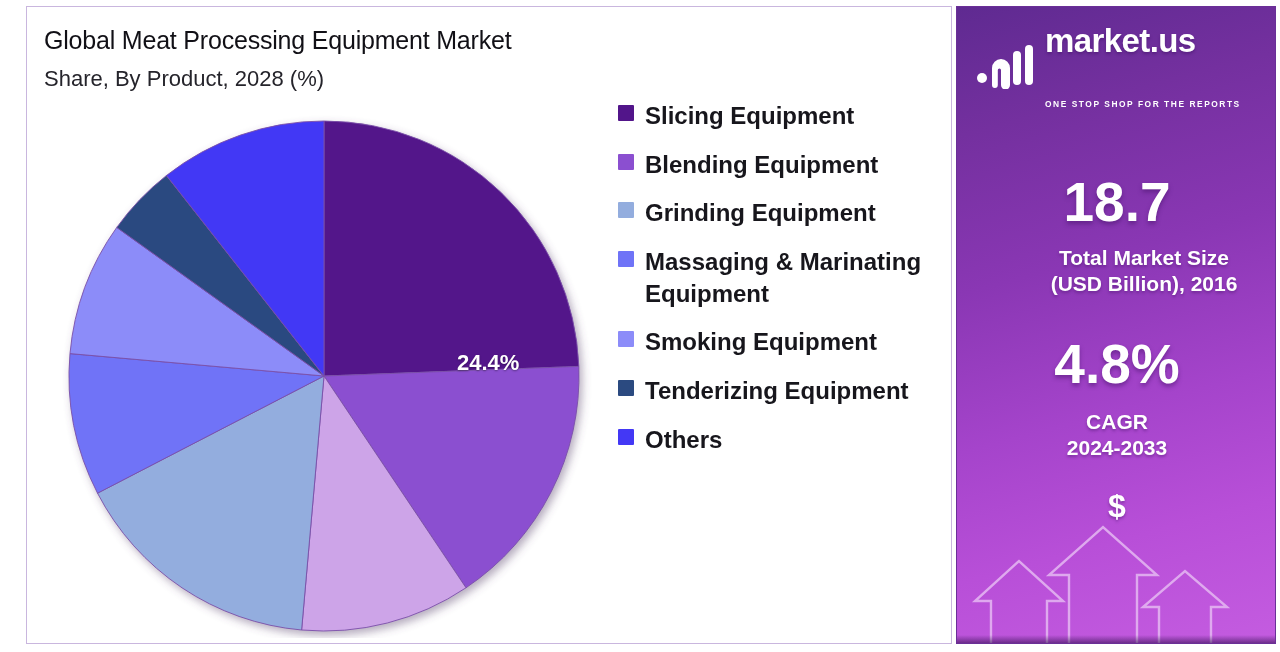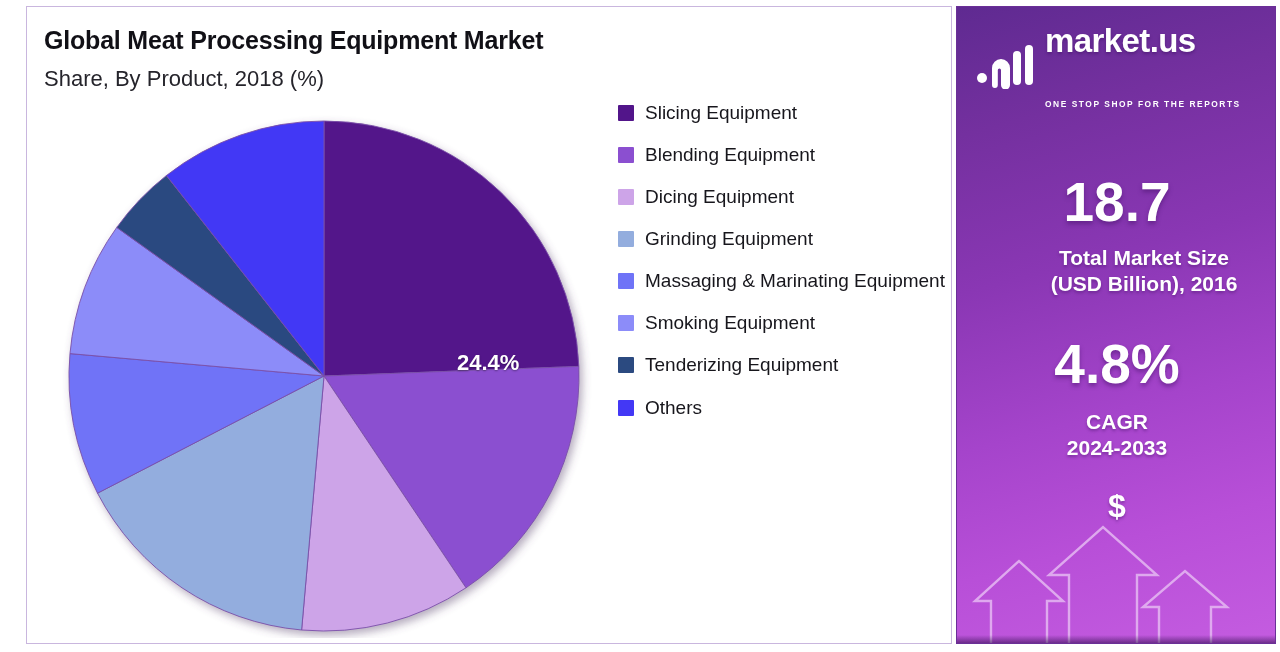--- a/index.html
+++ b/index.html
@@ -18,21 +18,21 @@
   .panel-border{
     position:absolute;left:26px;top:6px;width:926px;height:638px;
     border:1px solid #c9b6de;box-sizing:border-box;background:#ffffff;
   }
 
   
   .chart-area{position:absolute;left:26px;top:6px;width:926px;height:638px;}
 
   .title{
     position:absolute;left:18px;top:20px;
-    font-size:25px;font-weight:bold;color:#111016;
+    font-size:25px;font-weight:normal;color:#111016;
     letter-spacing:-0.2px;white-space:nowrap;
   }
   .subtitle{
     position:absolute;left:18px;top:60px;
     font-size:22px;font-weight:400;color:#25242b;
     letter-spacing:0px;white-space:nowrap;
   }
 
   
   .pie-wrap{position:absolute;left:36px;top:104px;width:542px;height:528px;}
@@ -49,22 +49,22 @@
   }
   .legend-item{
     display:flex;align-items:flex-start;
     margin-bottom:17px;
   }
   .swatch{
     width:16px;height:16px;flex:0 0 16px;margin-top:5px;margin-right:11px;
     border-radius:1px;
   }
   .legend-text{
-    font-size:19px;color:#17161c;line-height:1.32;
-    font-weight:400;
+    font-size:24px;color:#17161c;line-height:1.32;
+    font-weight:700;
   }
 
   
   .sidebar{
     position:absolute;left:956px;top:6px;width:320px;height:638px;
     background:linear-gradient(165deg,#5f2a91 0%,#74309f 18%,#8a37b4 40%,#a544cb 62%,#b84fd8 80%,#c45ce0 100%);
     overflow:hidden;
     border:1px solid #6a2f97;box-sizing:border-box;
   }
   .sidebar::after{
@@ -113,21 +113,21 @@
 <body>
 
 <div id="page">
 
   <div class="frame-left"></div>
   <div class="panel-border"></div>
 
   <div class="chart-area">
 
     <div class="title">Global Meat Processing Equipment Market</div>
-    <div class="subtitle">Share, By Product, 2018 (%)</div>
+    <div class="subtitle">Share, By Product, 2028 (%)</div>
 
     <div class="pie-wrap">
       <svg class="pie-svg" id="pie-svg" width="542" height="528" viewBox="0 0 542 528">
         <defs>
           <filter id="pieShadow" x="-20%" y="-20%" width="150%" height="150%">
             <feDropShadow dx="3" dy="4" stdDeviation="4" flood-color="#5a4470" flood-opacity="0.45"></feDropShadow>
           </filter>
         </defs>
         <g id="pie-slices" filter="url(#pieShadow)">
             <path d="M 262 266 L 262.00 11.00 A 255 255 0 0 1 516.82 256.39 Z" fill="#52158a" stroke="#7b4fa8" stroke-width="0.9"></path>
@@ -146,24 +146,20 @@
     <div class="legend" id="legend">
         <div class="legend-item">
           <span class="swatch" style="background: rgb(82, 21, 138);"></span>
           <span class="legend-text">Slicing Equipment</span>
         </div>
         <div class="legend-item">
           <span class="swatch" style="background: rgb(139, 79, 208);"></span>
           <span class="legend-text">Blending Equipment</span>
         </div>
         <div class="legend-item">
-          <span class="swatch" style="background: rgb(205, 164, 232);"></span>
-          <span class="legend-text">Dicing Equipment</span>
-        </div>
-        <div class="legend-item">
           <span class="swatch" style="background: rgb(147, 173, 222);"></span>
           <span class="legend-text">Grinding Equipment</span>
         </div>
         <div class="legend-item">
           <span class="swatch" style="background: rgb(111, 115, 247);"></span>
           <span class="legend-text">Massaging &amp; Marinating Equipment</span>
         </div>
         <div class="legend-item">
           <span class="swatch" style="background: rgb(140, 140, 249);"></span>
           <span class="legend-text">Smoking Equipment</span>

